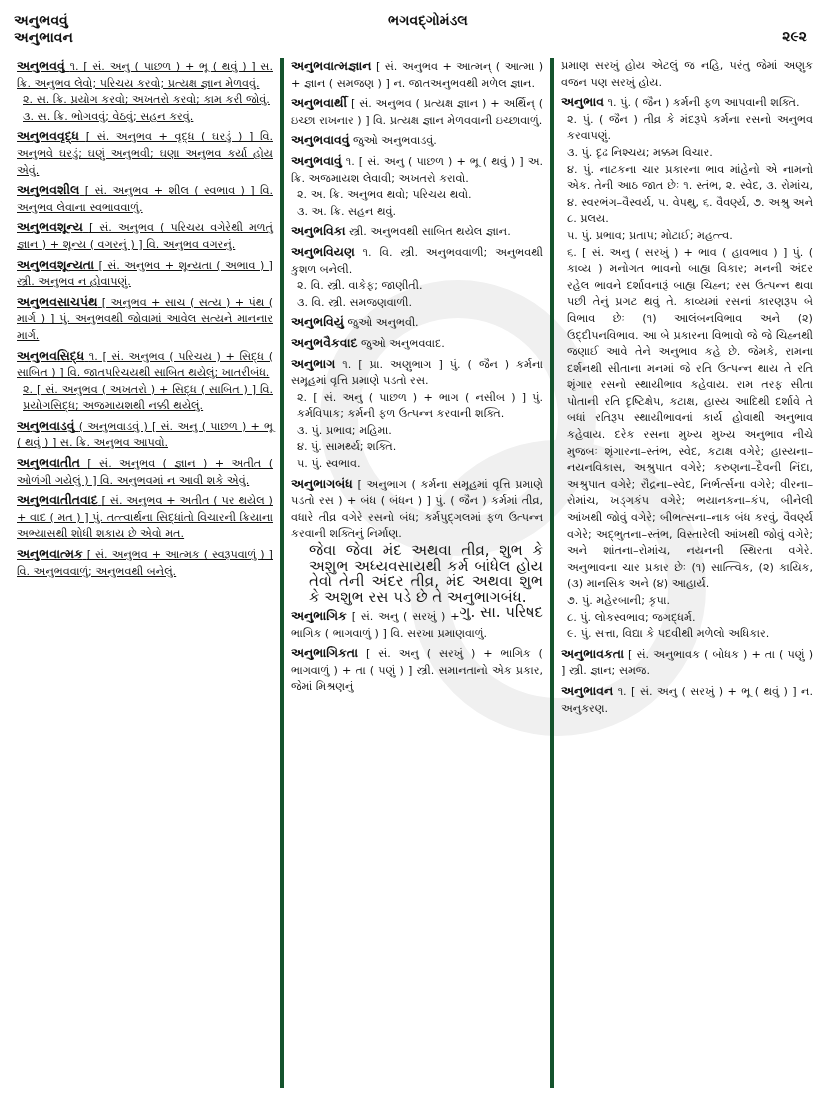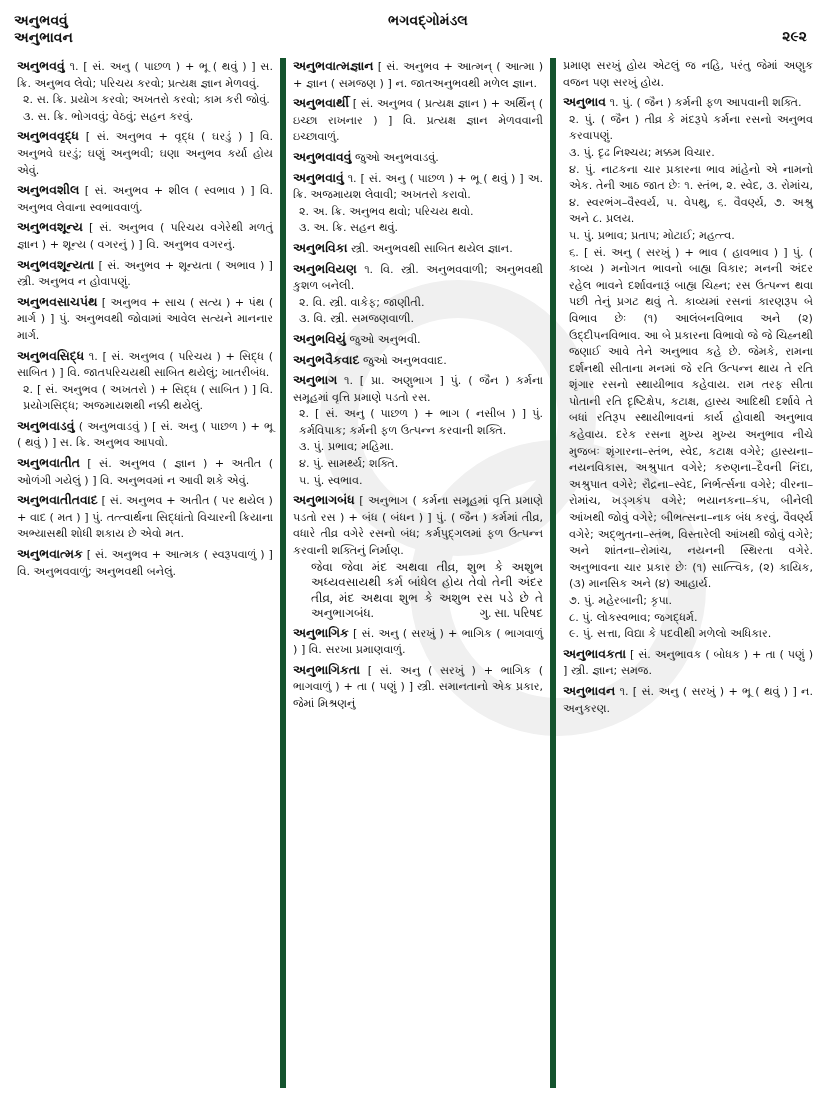--- a/index.html
+++ b/index.html
@@ -34,27 +34,27 @@
   }
   .columns {
     position: absolute; left: 10px; top: 58px; width: 810px; height: 1030px;
     display: flex; z-index: 1;
   }
   .col {
     width: 270px; padding: 0 7px; box-sizing: border-box;
     font-size: 11.2px; line-height: 16.6px; text-align: justify;
     overflow: hidden;
   }
-  .col + .col { border-left: 6px solid #14532d; }
-  .col-left { height: 1000px; }
+  .col + .col { border-left: 4px solid #14532d; }
+  .col-left { height: 1000px; text-decoration: underline; }
   .entry { margin-bottom: 3px; }
   .hw { font-weight: bold; font-size: 12.4px; }
   .sense { display: block; padding-left: 6px; }
   .note {
-    display: block; padding-left: 18px; font-size: 12px; line-height: 15.5px; font-family: Liberation Serif, serif;
+    display: block; padding-left: 18px; font-size: 15px; line-height: 15.5px;
   }
   .source { float: right; }
 </style>
 </head>
 <body>
 
 <div class="watermark">
   <div class="ring" style="left:20px;top:0;width:200px;height:200px;"></div>
   <div class="ring" style="left:110px;top:160px;width:220px;height:220px;"></div>
 </div>

